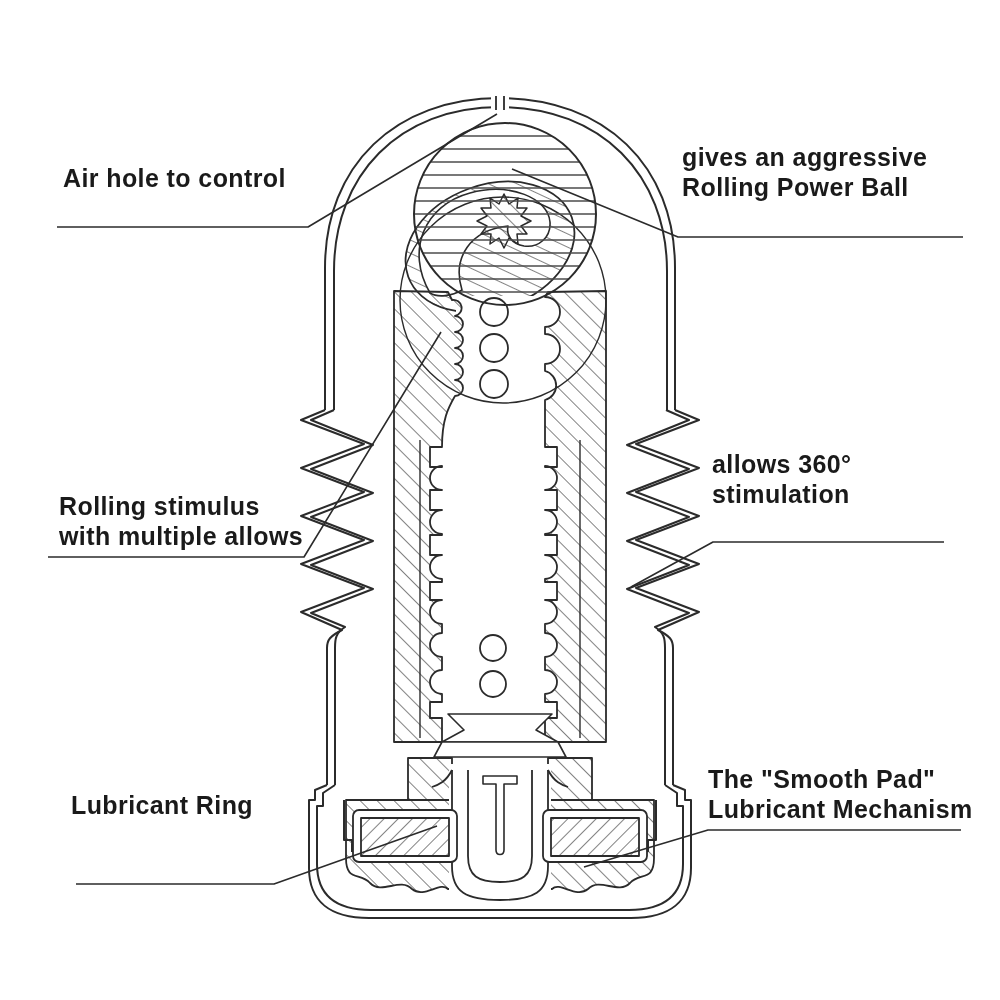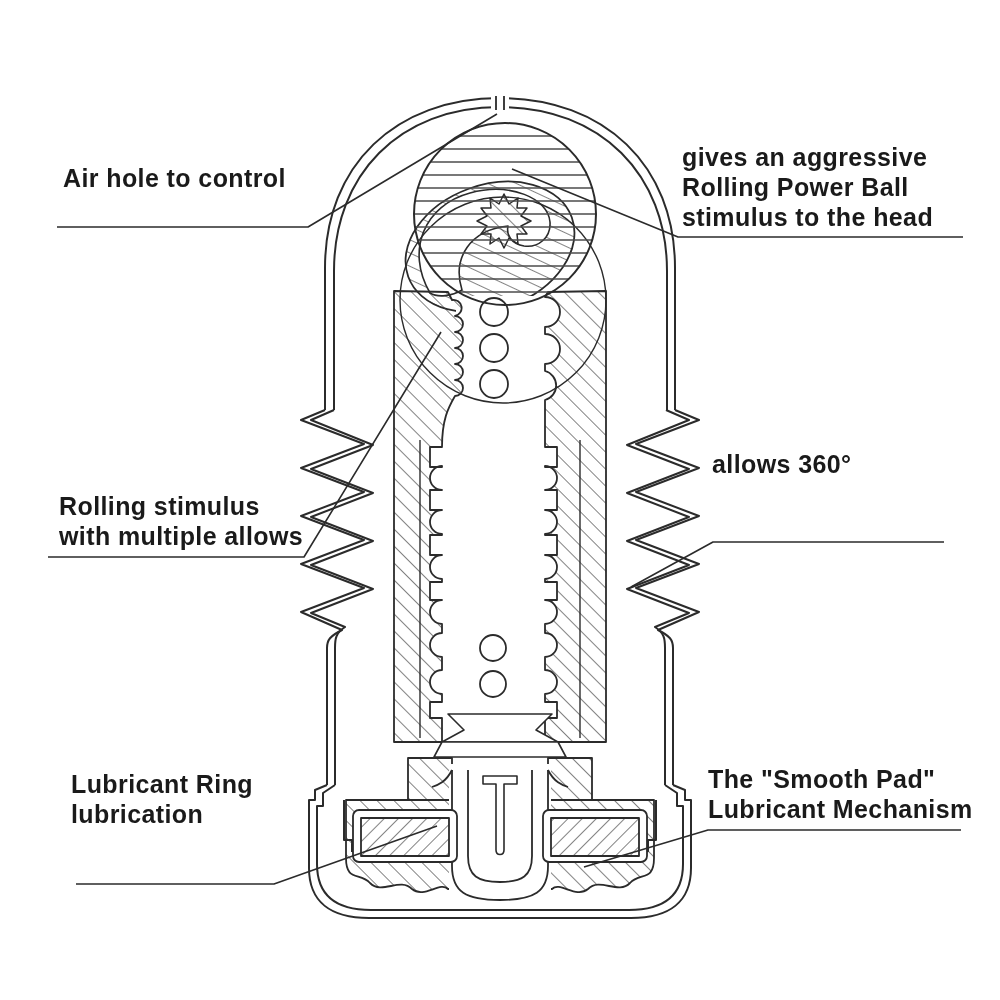--- a/index.html
+++ b/index.html
@@ -158,35 +158,34 @@
   </g>
 </svg>
 
 <div class="label" style="left:63px;top:163px;">
   <span>Air hole to control</span>
 </div>
 
 <div class="label" style="left:682px;top:142px;">
   <span>gives an aggressive</span>
   <span>Rolling Power Ball</span>
-  <span>stimulus to the head</span>
 </div>
 
 <div class="label" style="left:59px;top:491px;">
   <span>Rolling stimulus</span>
   <span>with multiple allows</span>
 </div>
 
 <div class="label" style="left:712px;top:449px;">
   <span>allows 360°</span>
+  <span>stimulation</span>
 </div>
 
-<div class="label" style="left:71px;top:769px;">
+<div class="label" style="left:71px;top:790px;">
   <span>Lubricant Ring</span>
-  <span>lubrication</span>
 </div>
 
 <div class="label" style="left:708px;top:764px;">
   <span>The "Smooth Pad"</span>
   <span>Lubricant Mechanism</span>
 </div>
 
 </div>
 
 </body></html>

